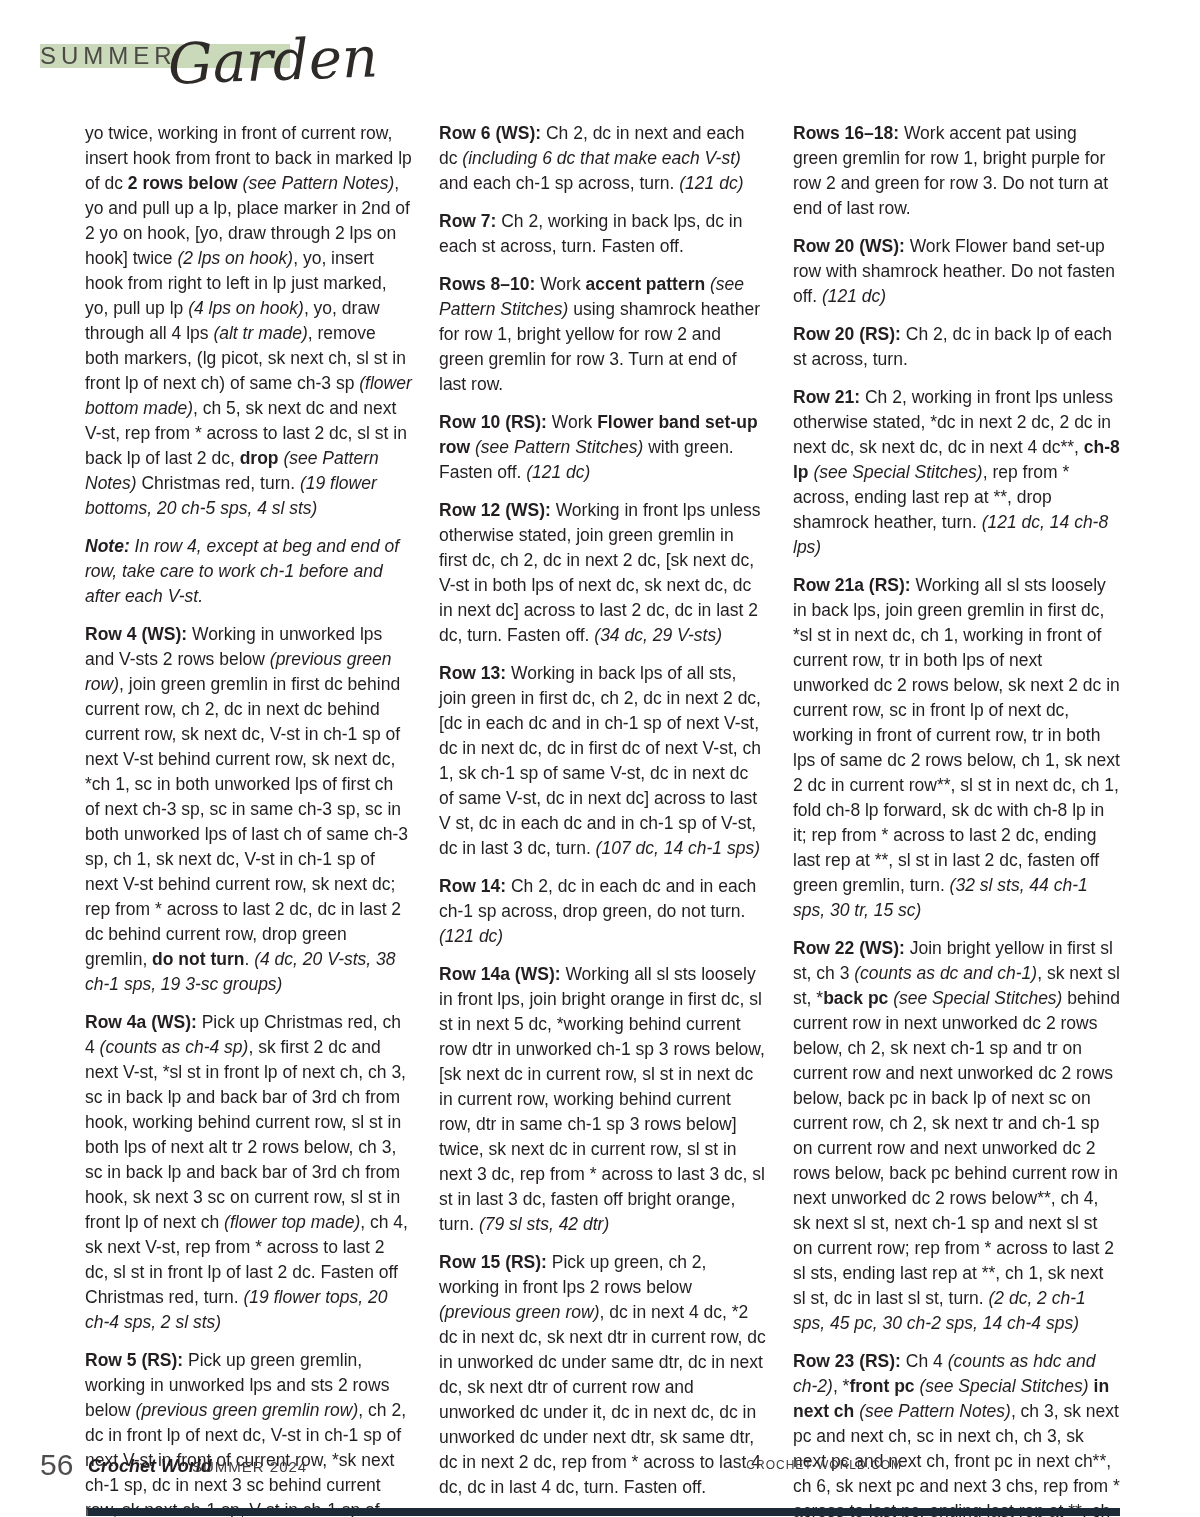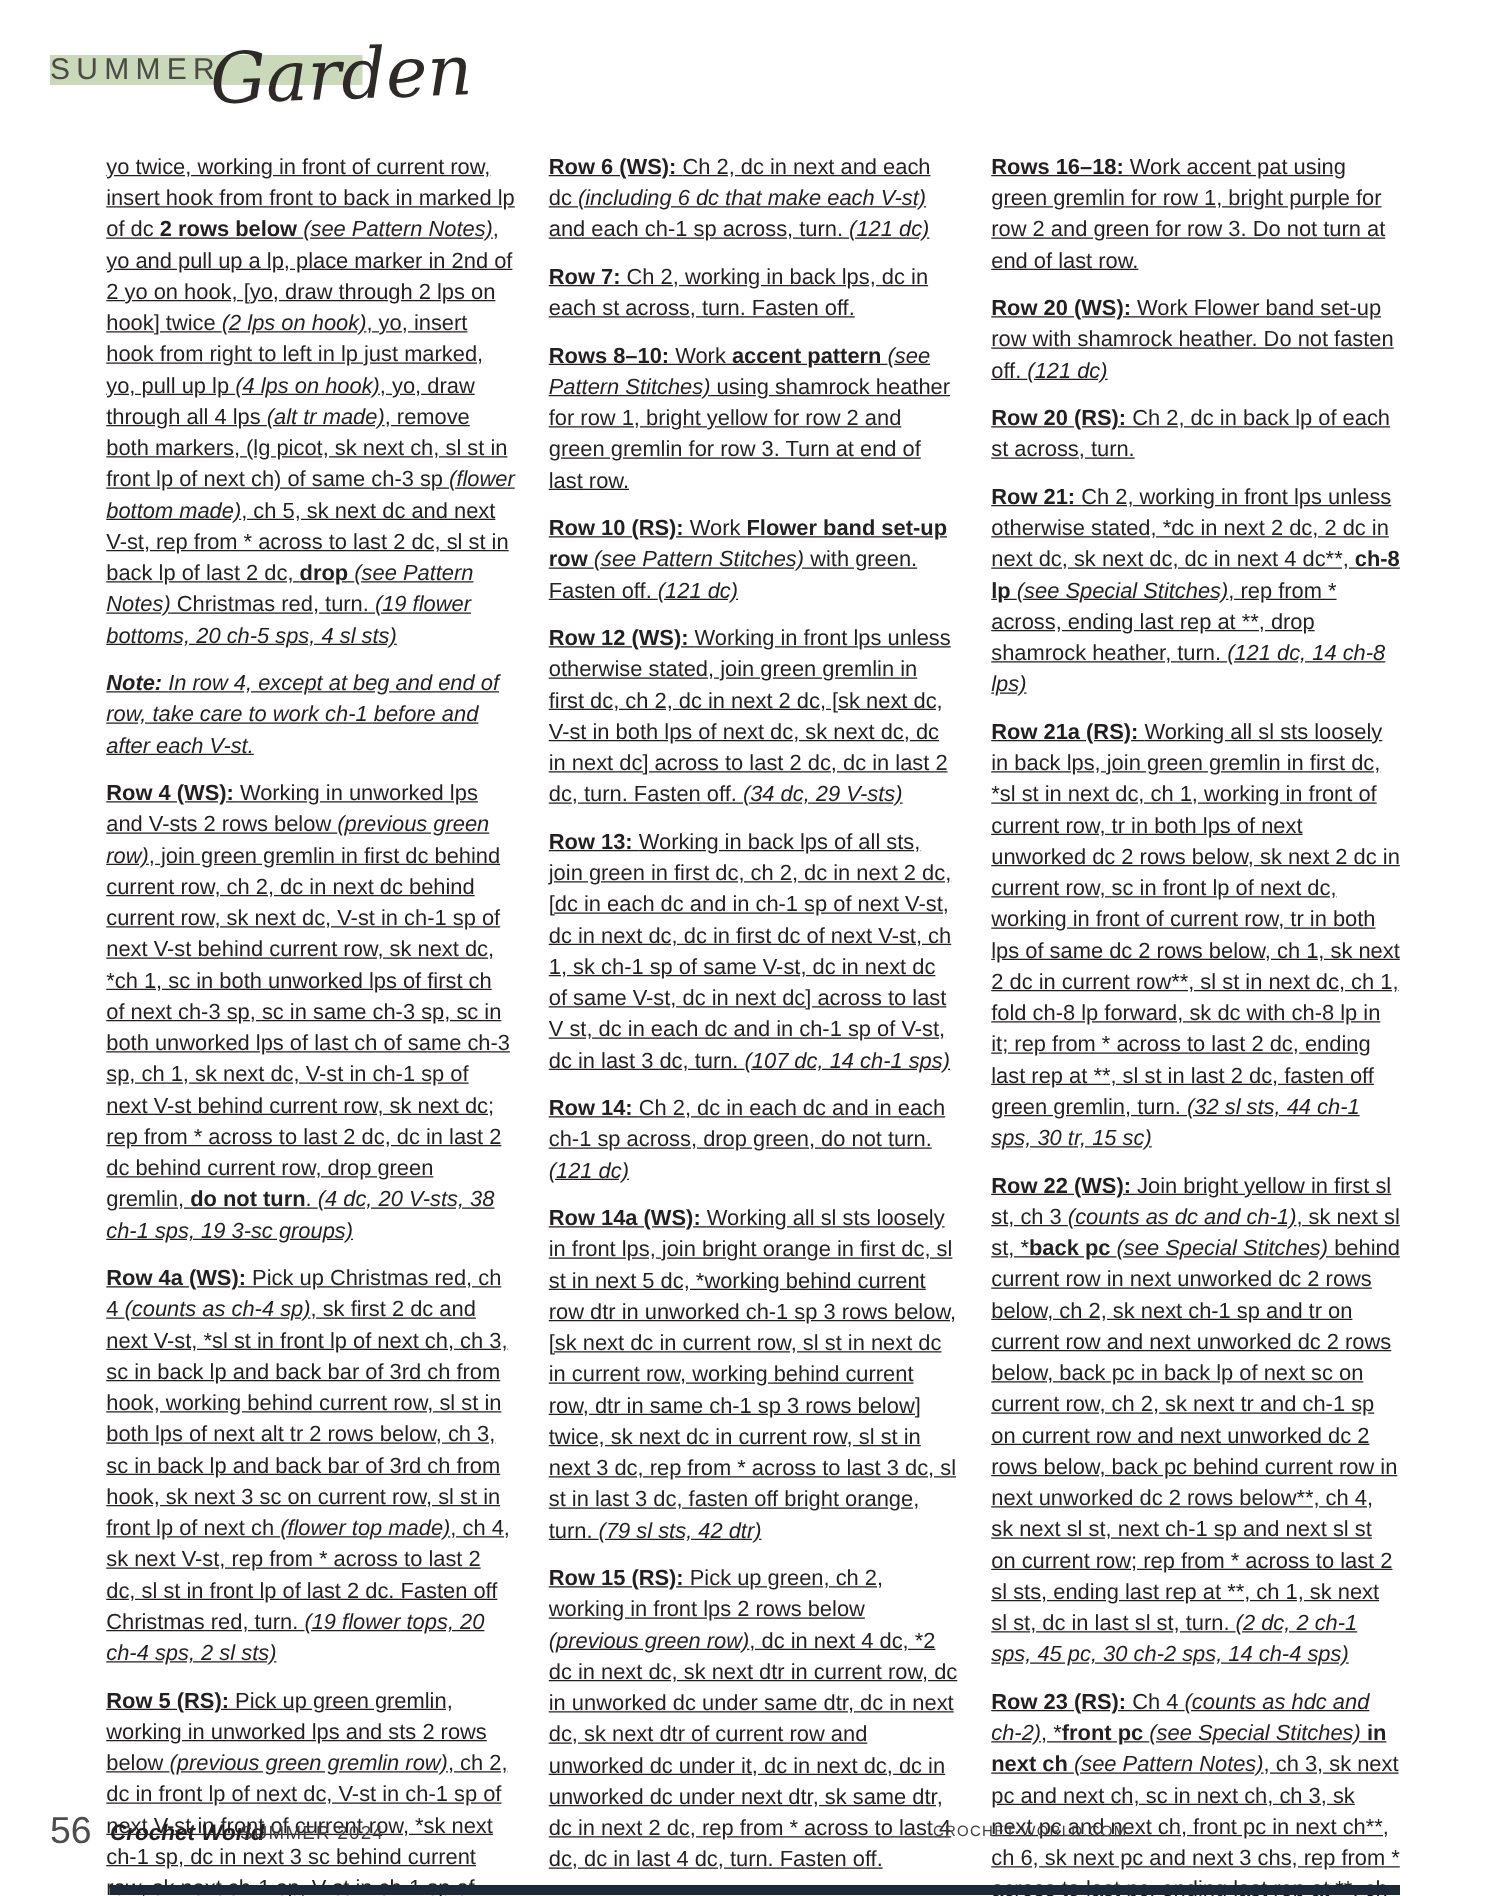--- a/index.html
+++ b/index.html
@@ -31,21 +31,20 @@
   
   .columns{
     position:absolute;top:121px;left:85px;width:1036px;
     display:flex;gap:27px;
   }
   .col{width:327px;flex:0 0 327px;}
   .para{
     margin:0 0 13px 0;
     font-size:17.5px;line-height:25px;
     text-align:left;
-    text-decoration:underline;
   }
   .seg-b{font-weight:bold;}
   .seg-i{font-style:italic;}
   .seg-bi{font-weight:bold;font-style:italic;}
   
   .footer{position:absolute;left:0;top:1448px;width:984px;height:40px;}
   .footer-pagenum{
     position:absolute;left:40px;top:0;
     font-size:30px;color:#4f4c4d;font-weight:400;
   }

